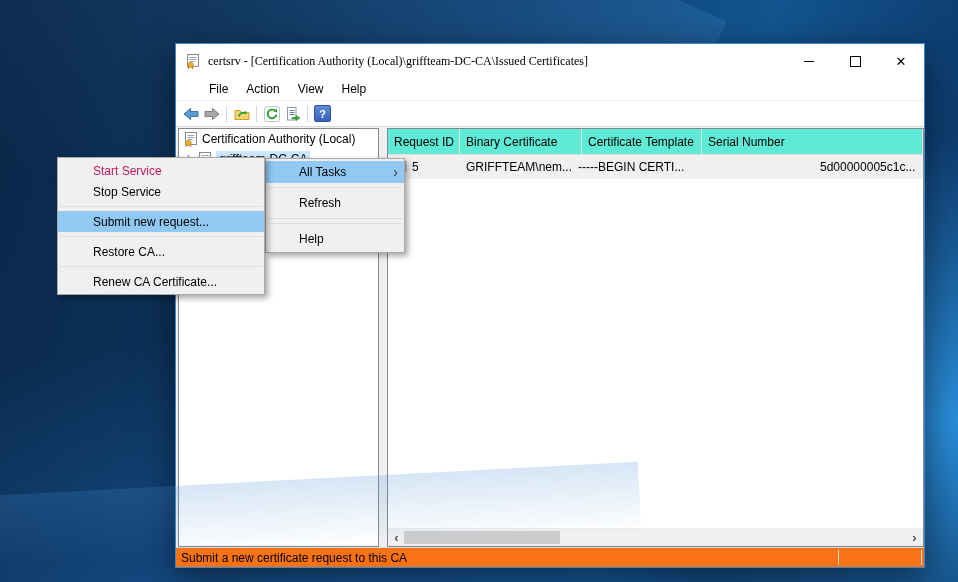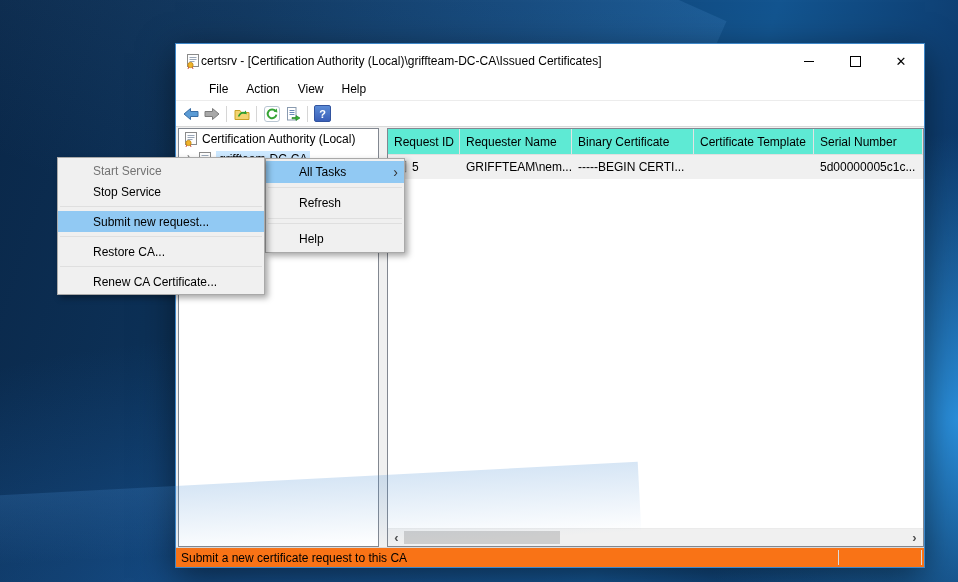--- a/index.html
+++ b/index.html
@@ -20,21 +20,21 @@
     transform:rotate(24deg);}
   .desktop:after{content:"";position:absolute;left:-60px;top:480px;width:700px;height:70px;
     background:linear-gradient(rgba(70,140,210,.22),rgba(70,140,210,0));
     transform:rotate(-3deg);}
 
   
   .win{position:absolute;left:175px;top:43px;width:750px;height:525px;box-sizing:border-box;
     background:#fff;border:1px solid #3e87c8;box-shadow:0 10px 34px rgba(0,0,0,.5);}
   .titlebar{position:absolute;left:0;top:0;right:0;height:34px;background:#fff;display:flex;align-items:center;}
   .appicon{width:16px;height:16px;margin-left:9px;flex:0 0 auto;}
-  .title{white-space:nowrap;overflow:hidden;}
+  .title{margin-left:7px;white-space:nowrap;overflow:hidden;font-family:Liberation Serif, serif;}
   .caps{margin-left:auto;display:flex;height:34px;}
   .cap{width:46px;height:34px;display:flex;align-items:center;justify-content:center;}
   .min-glyph{display:block;width:10px;height:1px;background:#000;}
   .max-glyph{display:block;width:9px;height:9px;border:1px solid #000;}
   .close-glyph{font-size:13px;line-height:13px;}
 
   .menubar{position:absolute;left:0;top:34px;right:0;height:22px;background:#fff;
     border-bottom:1px solid #ececec;display:flex;align-items:center;padding-left:24px;}
   .mi{padding:0 9px;}
 
@@ -82,21 +82,21 @@
   .sb-sep.s2{left:745px;}
 
   
   .menu{position:absolute;background:#f0f0f0;border:1px solid #a9a9a9;box-shadow:3px 3px 6px rgba(0,0,0,.35);
     padding:2px 0;box-sizing:border-box;z-index:10;}
   .menu.ctx{left:265px;top:158px;width:140px;}
   .menu.sub{left:57px;top:157px;width:208px;}
   .mitem{height:22px;display:flex;align-items:center;padding-left:33px;padding-right:6px;white-space:nowrap;}
   .menu.sub .mitem{height:21px;padding-left:35px;}
   .mitem.hl{background:#91c9f3;}
-  .mitem.dis{color:#737373;}
+  .mitem.dis{color:#be185d;}
   .msep{height:1px;background:#dfdfdf;margin:4px 2px 4px 2px;}
   .arrow{margin-left:auto;font-size:14px;color:#333;line-height:14px;}
 </style>
 </head>
 <body>
 
 <div class="desktop">
 
   <div class="win">
 
@@ -200,21 +200,20 @@
               <circle cx="5.5" cy="12" r="2.6" fill="#f0b429" stroke="#c98f1b"></circle>
             </svg>
           </span>
           <span class="sel">griffteam-DC-CA</span>
         </div>
       </div>
 
       <div class="list">
         <div class="lhead">
           <div class="hcell c0">Request ID</div>
-          <div class="hcell c1">Requester Name</div>
           <div class="hcell c2">Binary Certificate</div>
           <div class="hcell c3">Certificate Template</div>
           <div class="hcell c4">Serial Number</div>
         </div>
         <div class="lrow">
           <div class="cell c0">
             <span class="certicon">
               <svg viewBox="0 0 16 16" width="14" height="14">
                 <rect x="2.5" y="1.5" width="11" height="12" fill="#fdfdfd" stroke="#8a8a8a"></rect>
                 <line x1="4.5" y1="4.5" x2="11.5" y2="4.5" stroke="#9aa7b8"></line>

